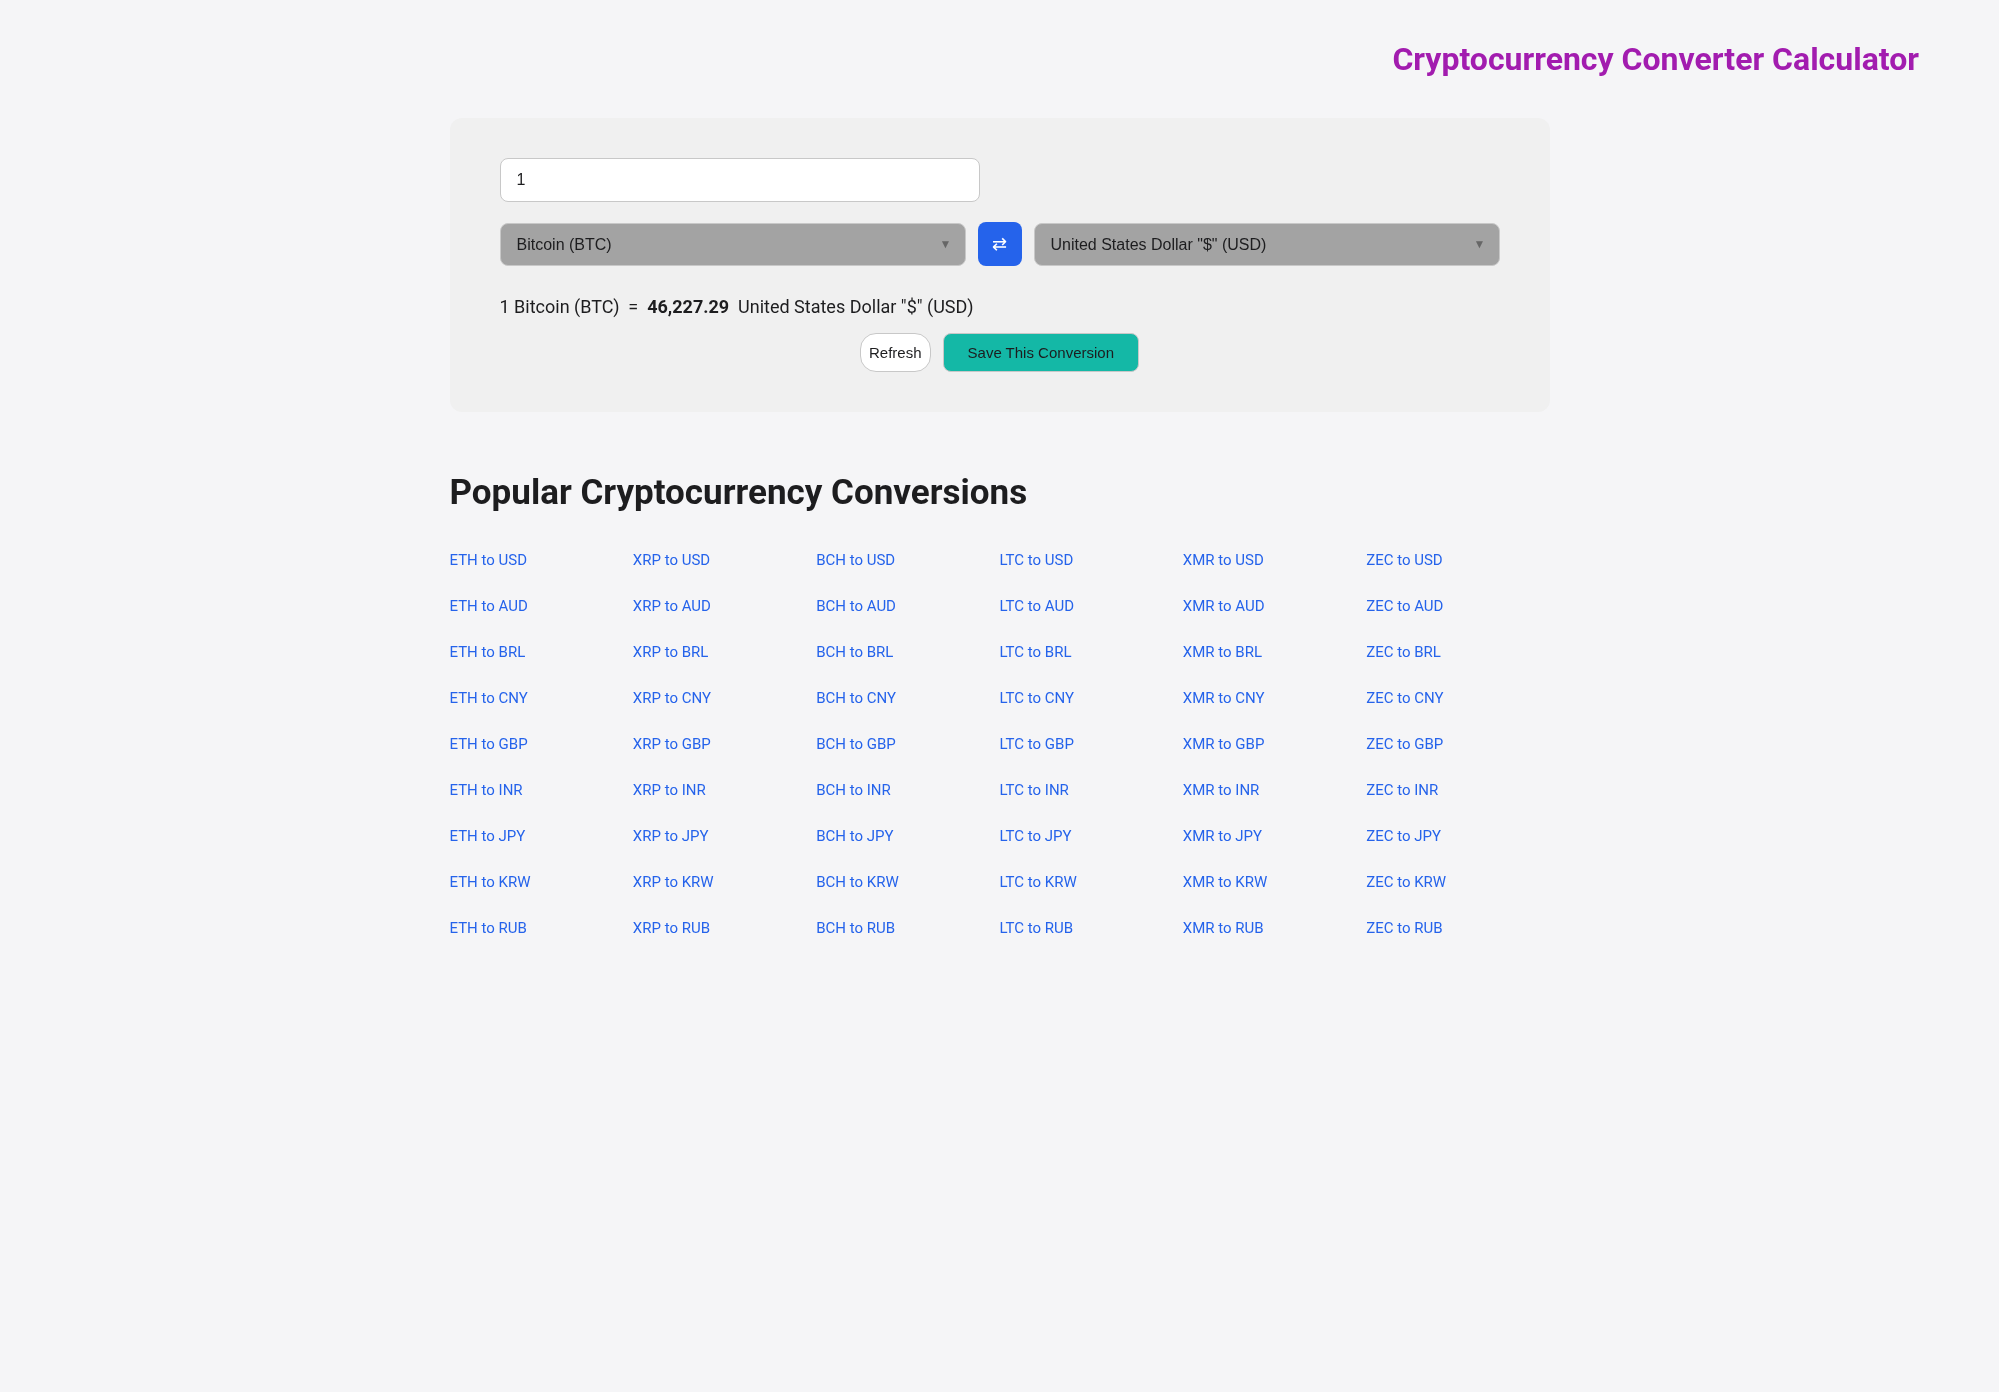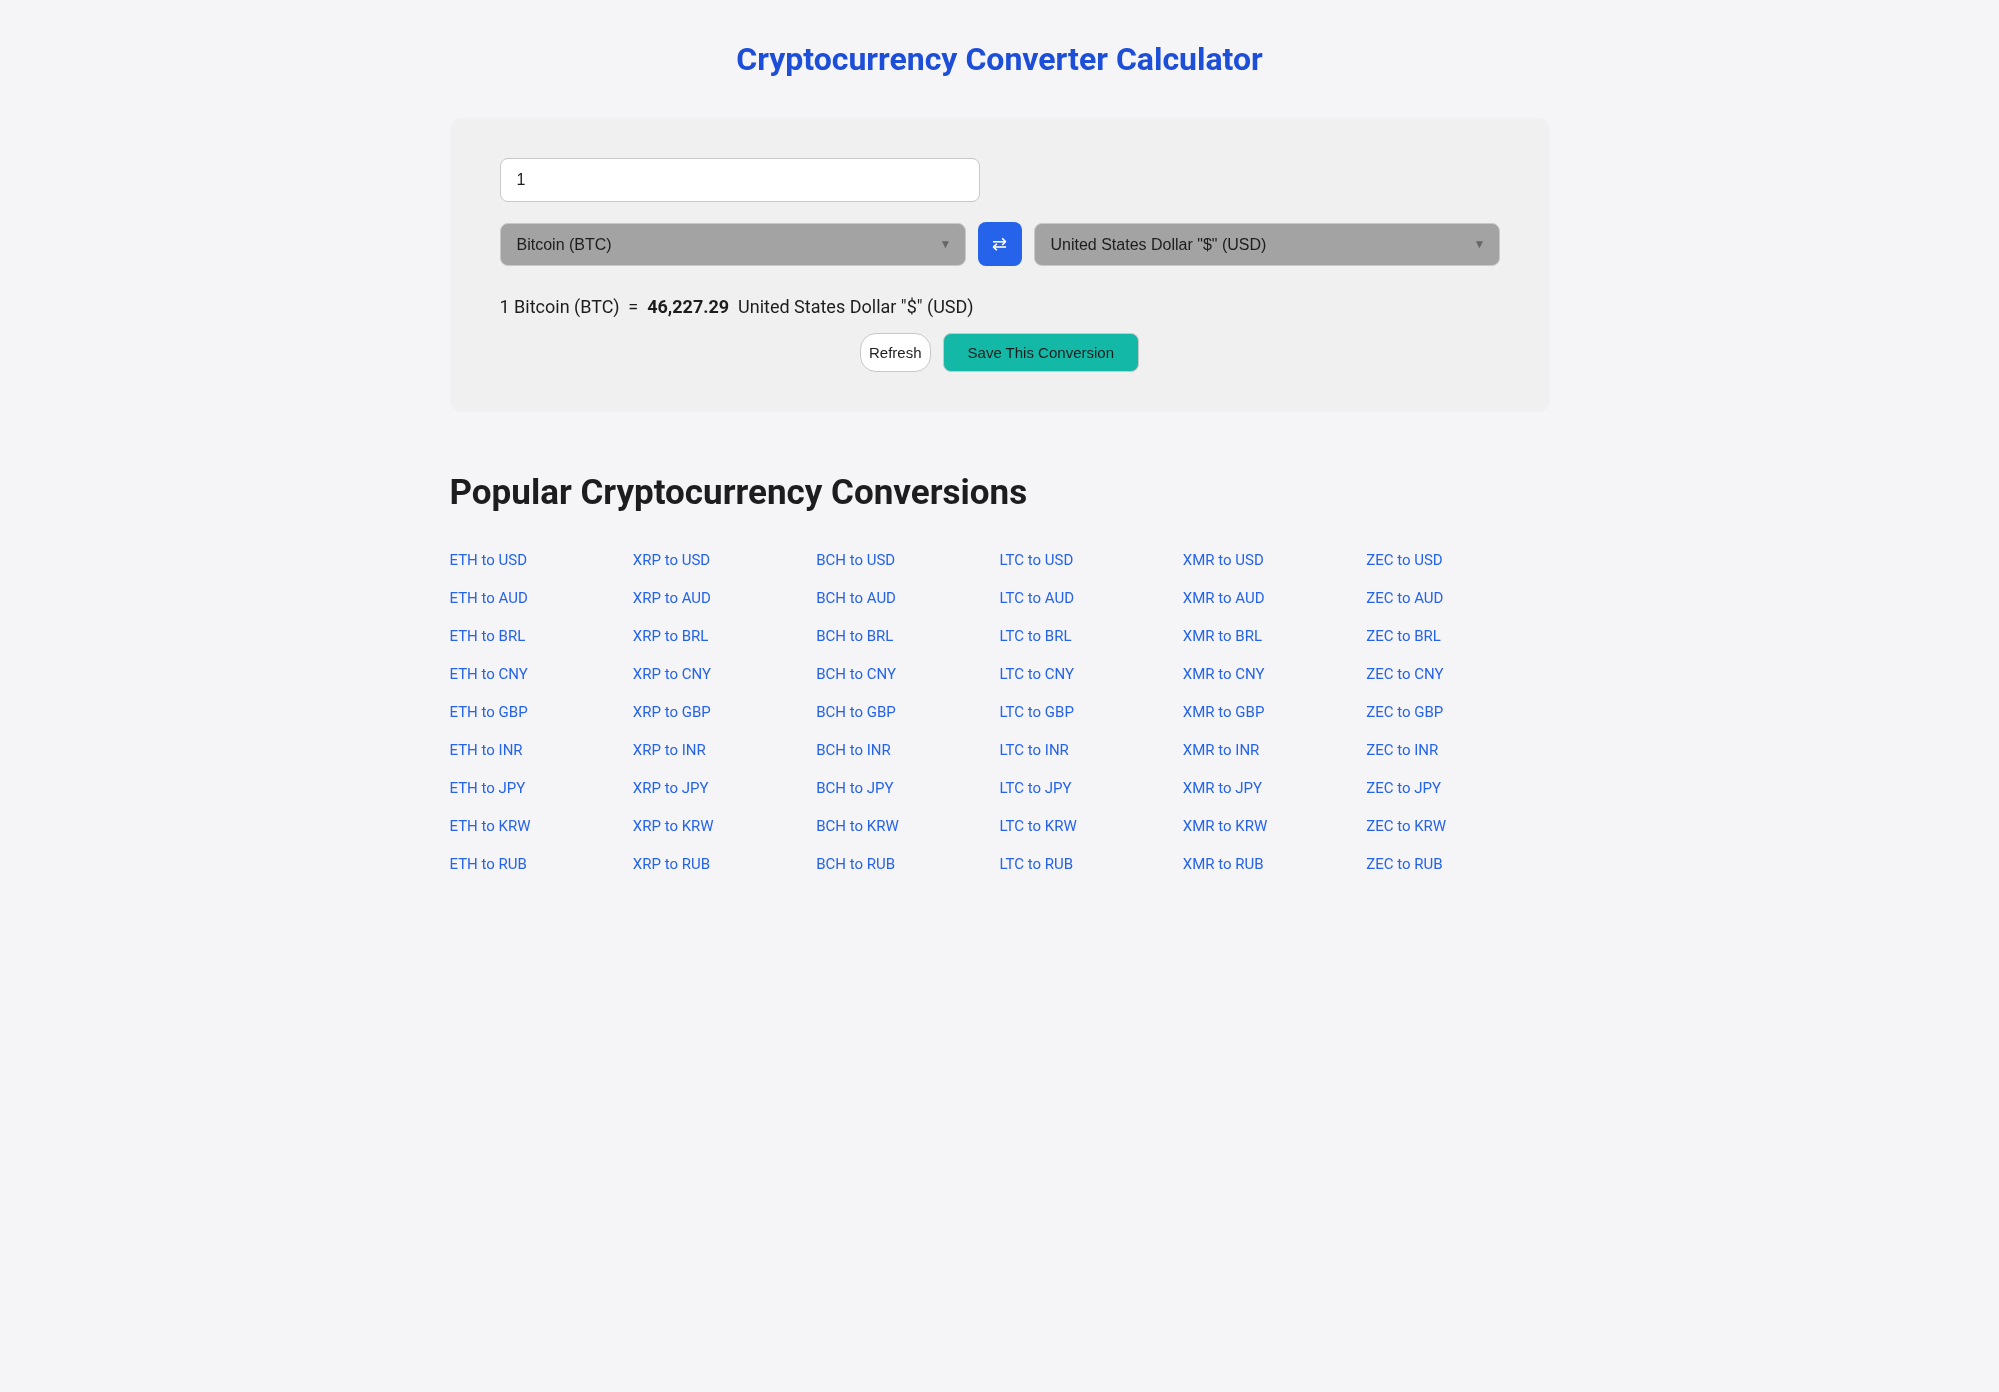--- a/index.html
+++ b/index.html
@@ -10,25 +10,25 @@
 
     body {
       font-family: -apple-system, BlinkMacSystemFont, 'Segoe UI', Roboto, Helvetica, Arial, sans-serif;
       background-color: #f5f5f7;
       color: #1d1d1f;
       min-height: 100vh;
       padding: 40px 80px;
     }
 
     .page-title {
-      text-align: center;
+      text-align: right;
       font-size: 32px;
       font-weight: 700;
       margin-bottom: 40px;
-      color: #1d4ed8;
+      color: #a21caf;
     }
 
     .converter-card {
       background: #f0f0f0;
       border-radius: 12px;
       padding: 40px 50px;
       max-width: 1100px;
       margin: 0 auto 60px auto;
     }
 
@@ -141,21 +141,21 @@
       text-align: left;
       font-size: 35px;
       font-weight: 700;
       margin-bottom: 32px;
       color: #1d1d1f;
     }
 
     .conversions-grid {
       display: grid;
       grid-template-columns: repeat(6, 1fr);
-      gap: 8px 0;
+      gap: 16px 0;
     }
 
     .conversion-link {
       color: #2563eb;
       text-decoration: none;
       font-size: 15px;
       padding: 6px 0;
       cursor: pointer;
     }
   </style>

